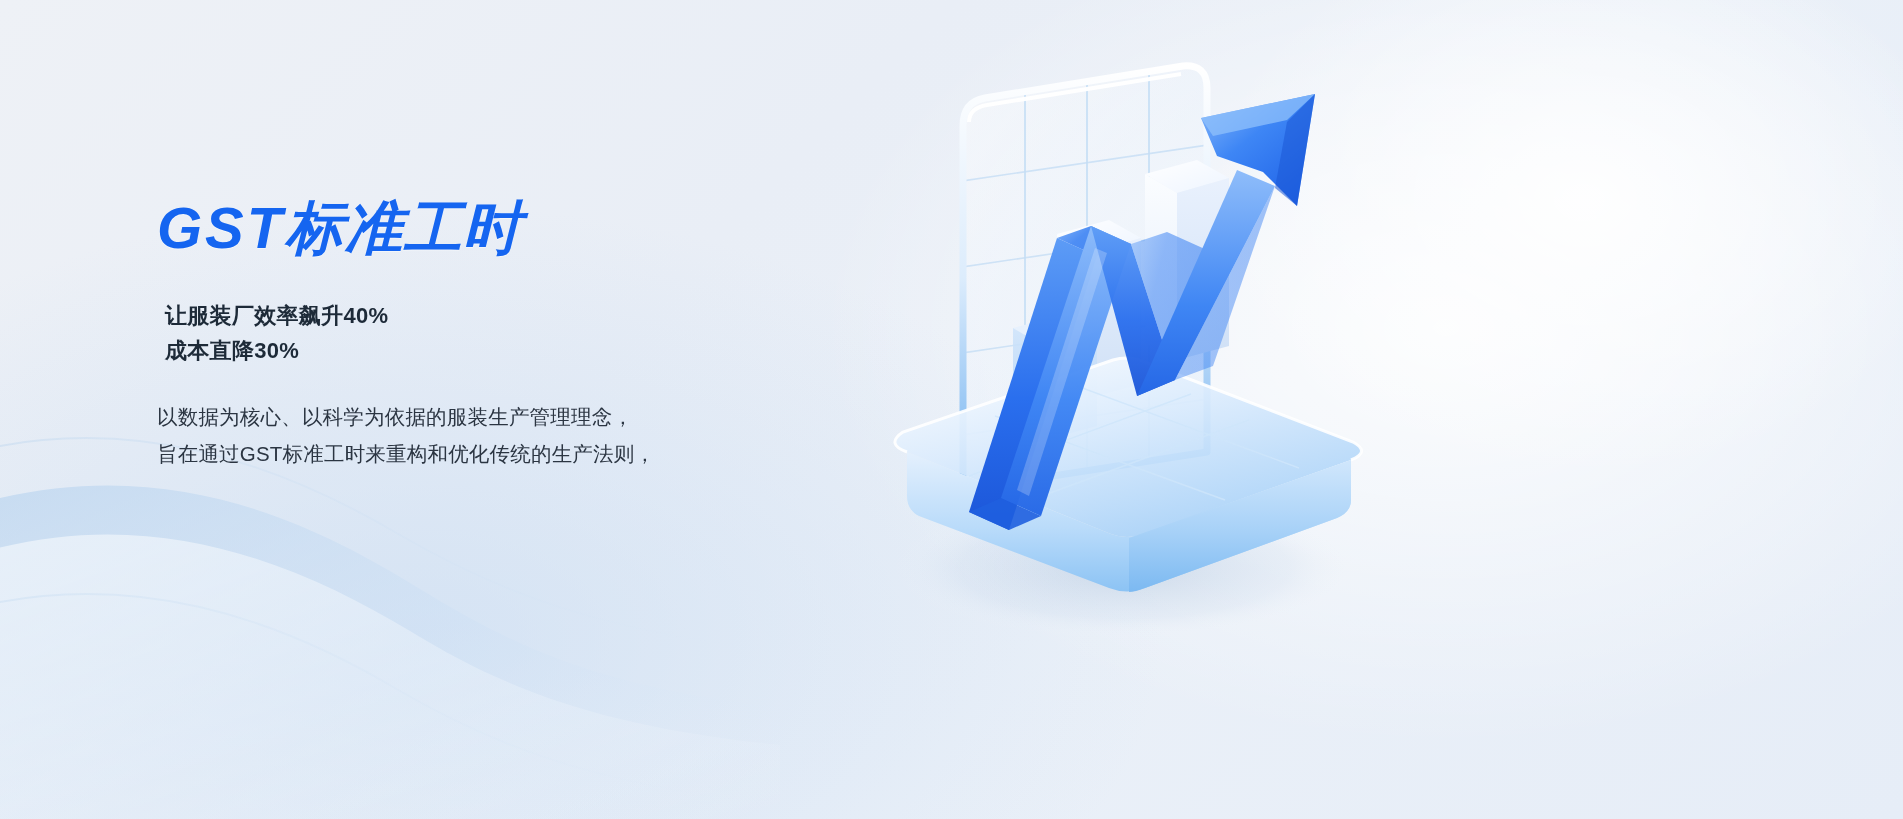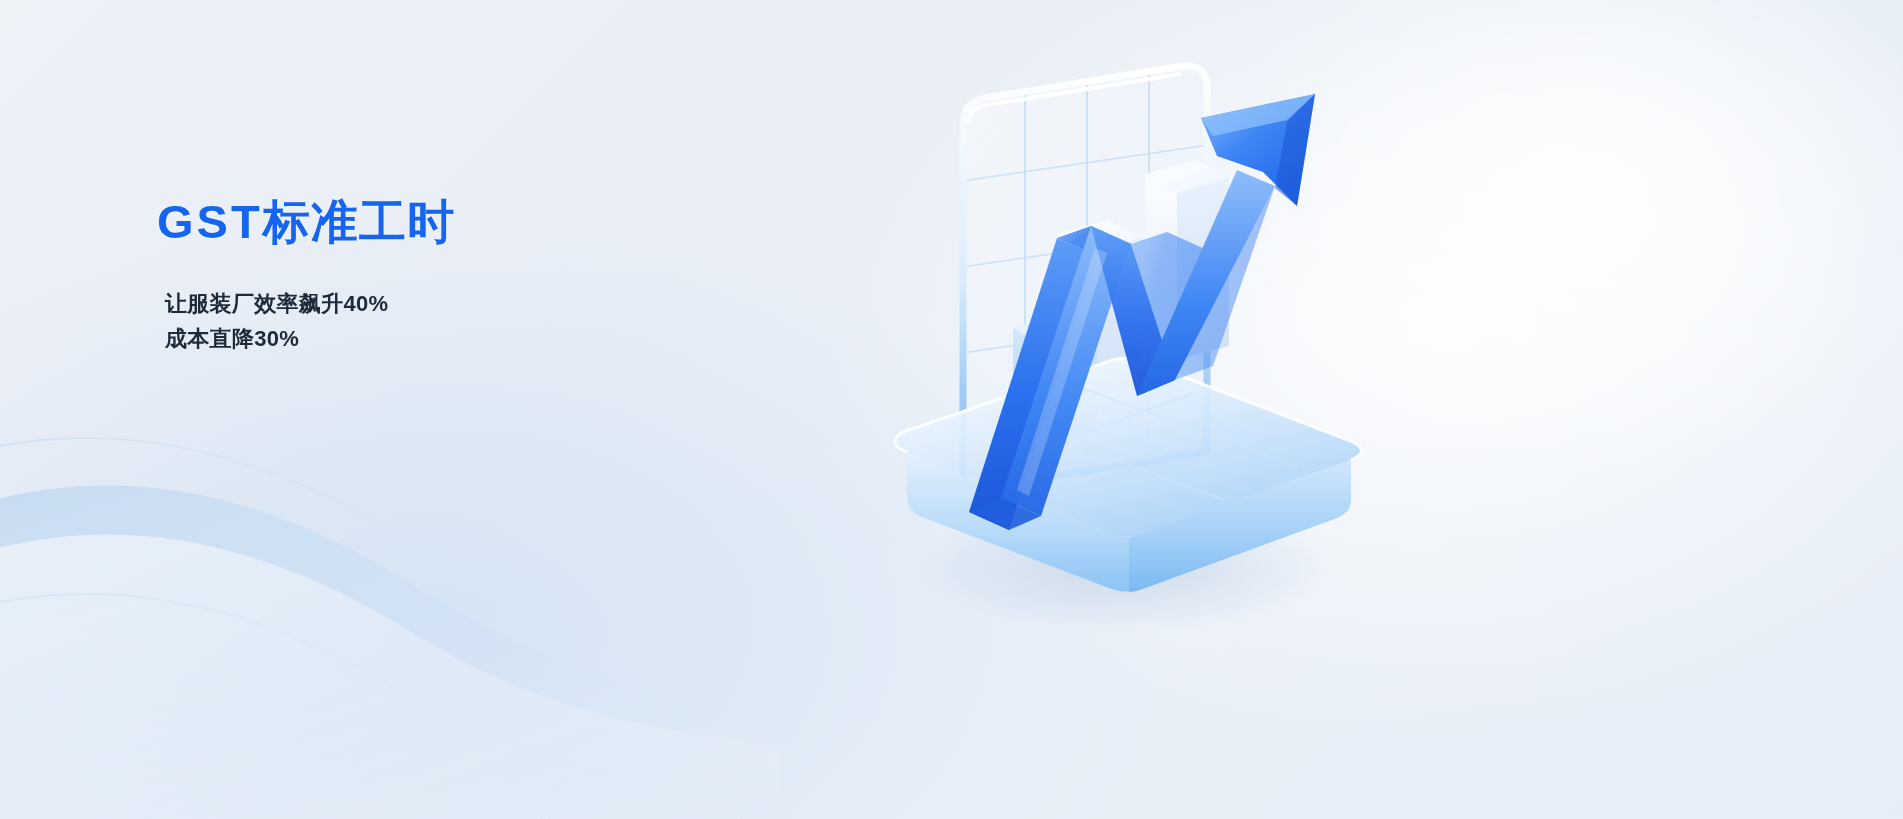--- a/index.html
+++ b/index.html
@@ -18,23 +18,24 @@
   .waves{position:absolute;left:0;bottom:0;width:780px;height:560px;pointer-events:none;}
   .waves svg{display:block;width:100%;height:100%;}
 
   .glow-tr{position:absolute;right:-60px;top:-80px;width:760px;height:560px;
     background:radial-gradient(closest-side,rgba(255,255,255,.9),rgba(255,255,255,0));
     pointer-events:none;}
 
   
   .copy{position:absolute;left:157px;top:196px;width:660px;}
   .title{
-    font-size:47px;line-height:1.1;font-weight:800;color:#1565f0;
+    font-size:58px;line-height:1.1;font-weight:800;color:#1565f0;
     letter-spacing:1.2px;margin:0 0 38px 0;white-space:nowrap;
     text-shadow:0 1px 0 rgba(255,255,255,.45);
+    font-style:italic;
   }
   .title .lat{letter-spacing:3px;}
   .sub{margin:8px;padding:0;}
   .sub li{list-style:none;font-size:22px;font-weight:700;color:#1d2a38;
     line-height:1.62;letter-spacing:.3px;}
   .body{margin:30px 0 0 0;padding:0;}
   .body li{list-style:none;font-size:20.5px;font-weight:400;color:#2b3542;
     line-height:1.78;letter-spacing:.2px;}
 
   
@@ -77,20 +78,22 @@
     <h1 class="title">
       <span class="lat">GST</span><span>标准工时</span>
     </h1>
 
     <ul class="sub">
       <li>让服装厂效率飙升40%</li>
       <li>成本直降30%</li>
     </ul>
 
     <ul class="body">
+      <li>以数据为核心、以科学为依据的服装生产管理理念，</li>
+      <li>旨在通过GST标准工时来重构和优化传统的生产法则，</li>
     </ul>
 
   </div>
 
   <div class="art">
     <svg viewBox="0 0 600 600" aria-hidden="true">
       <defs>
 
         <linearGradient id="baseTop" x1="0" y1="0" x2="0.6" y2="1">
           <stop offset="0%" stop-color="#ffffff" stop-opacity=".96"></stop>

